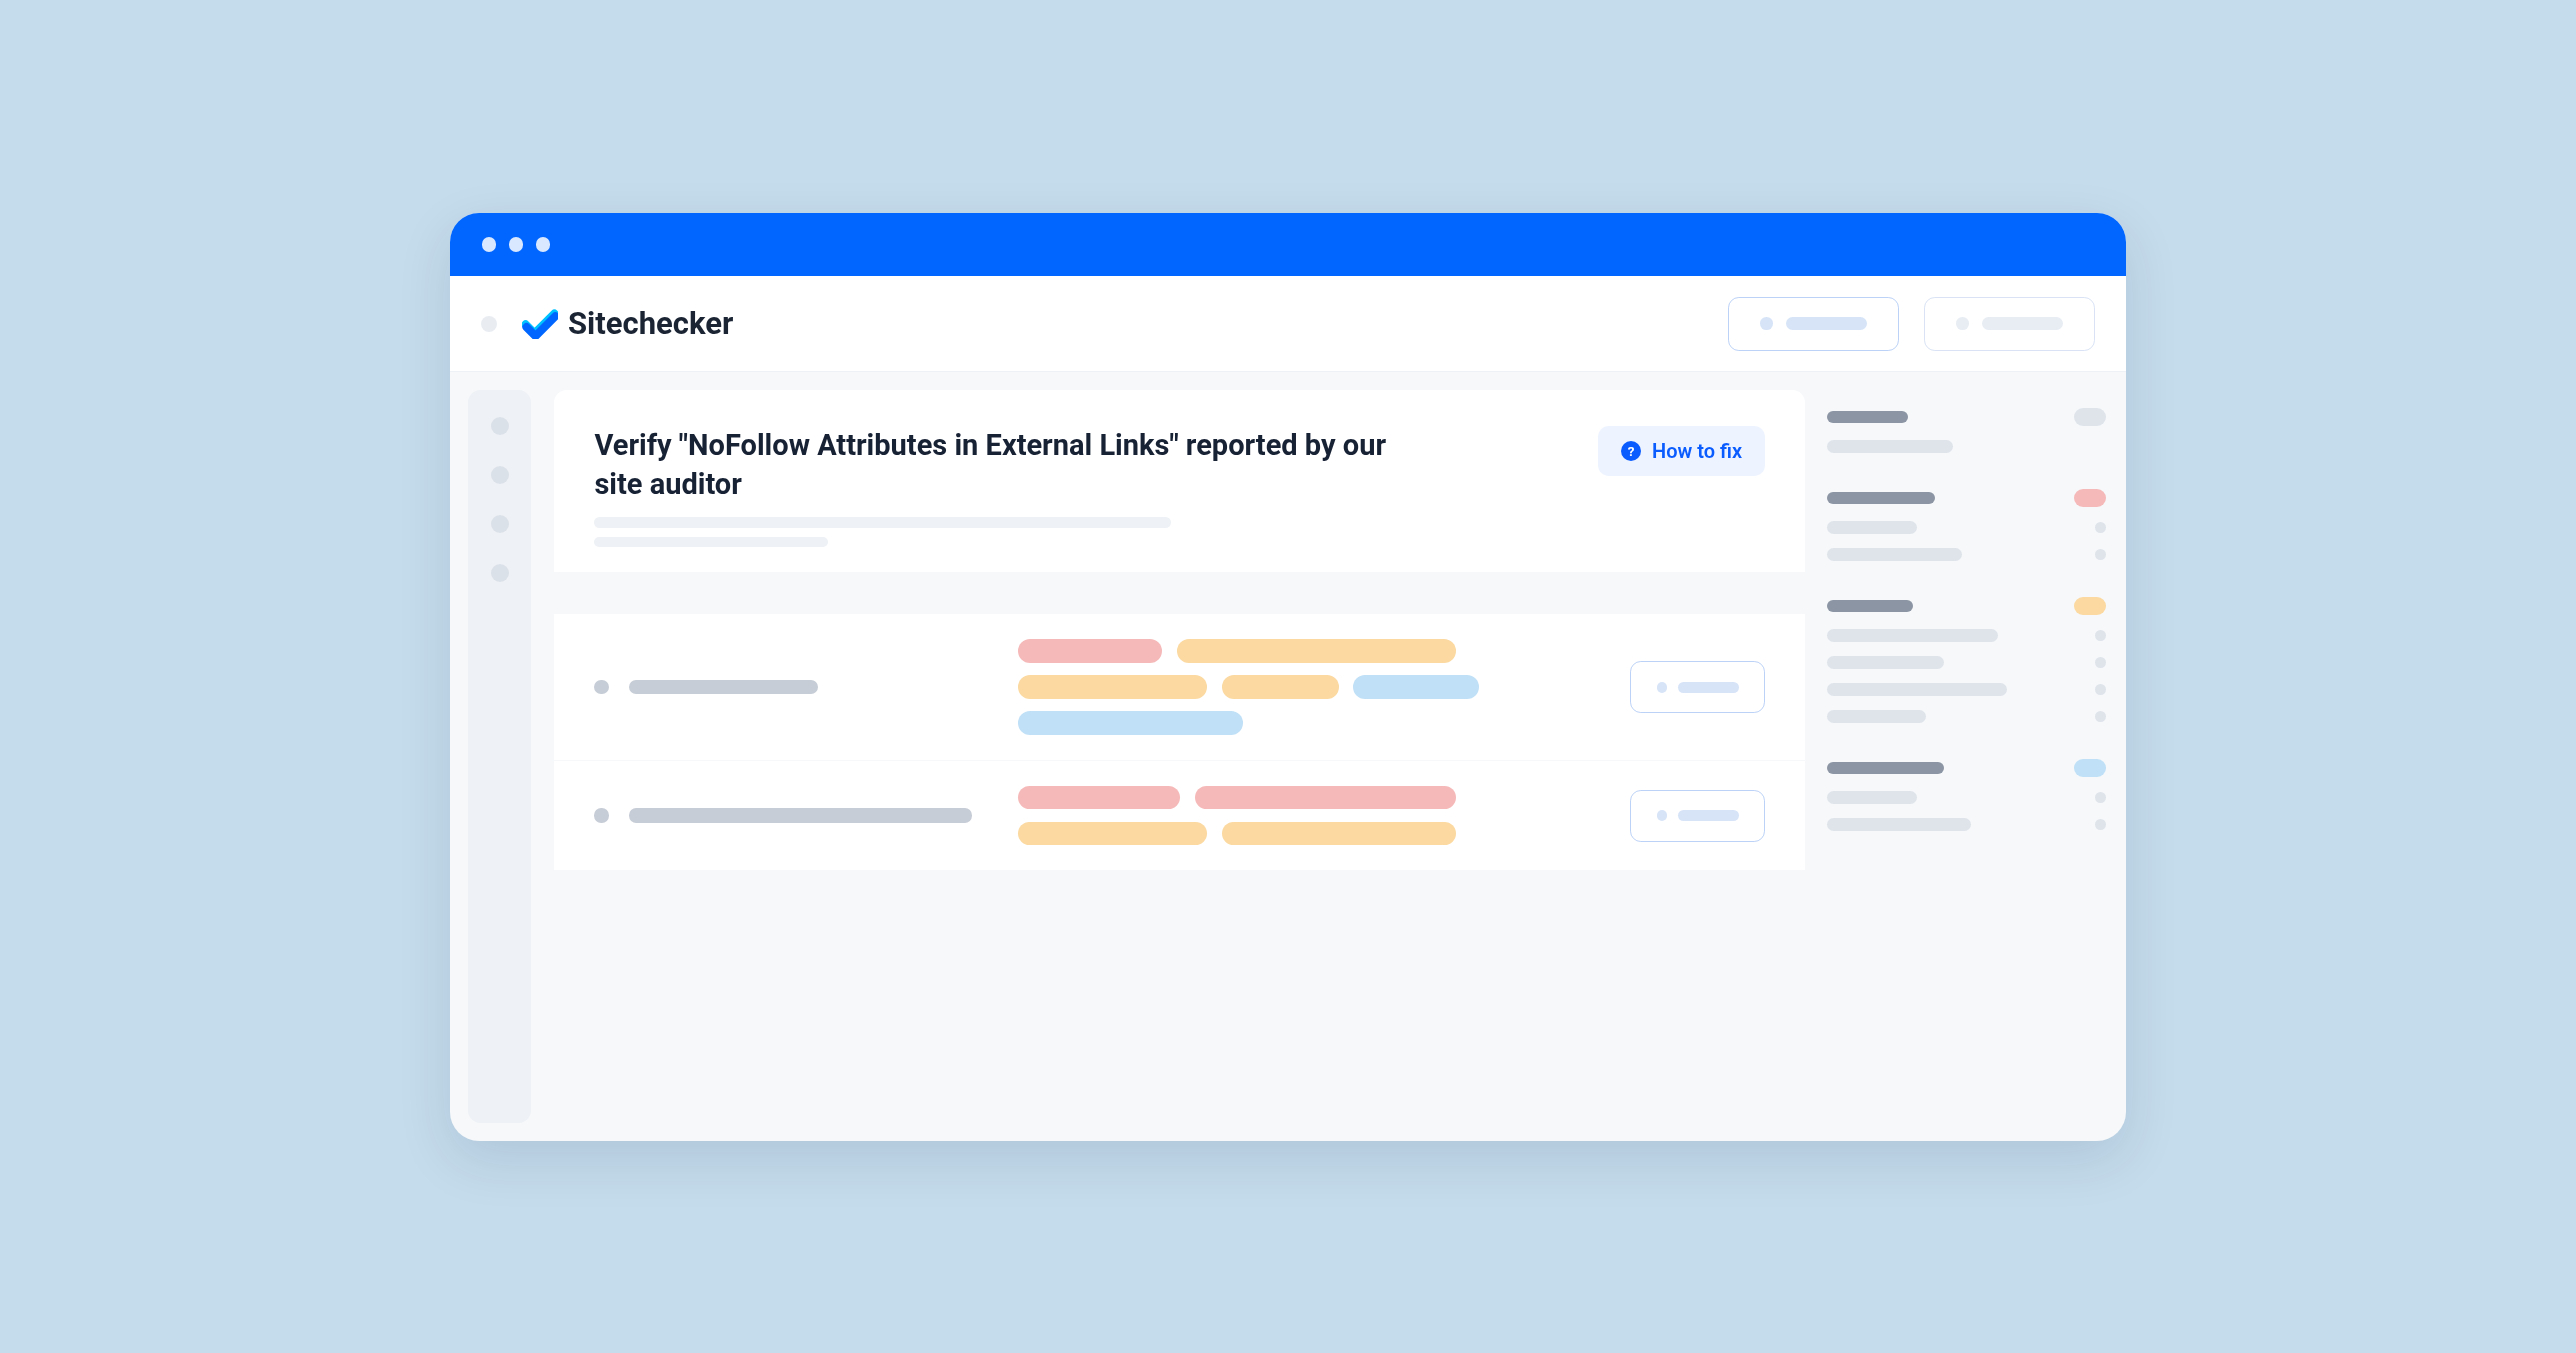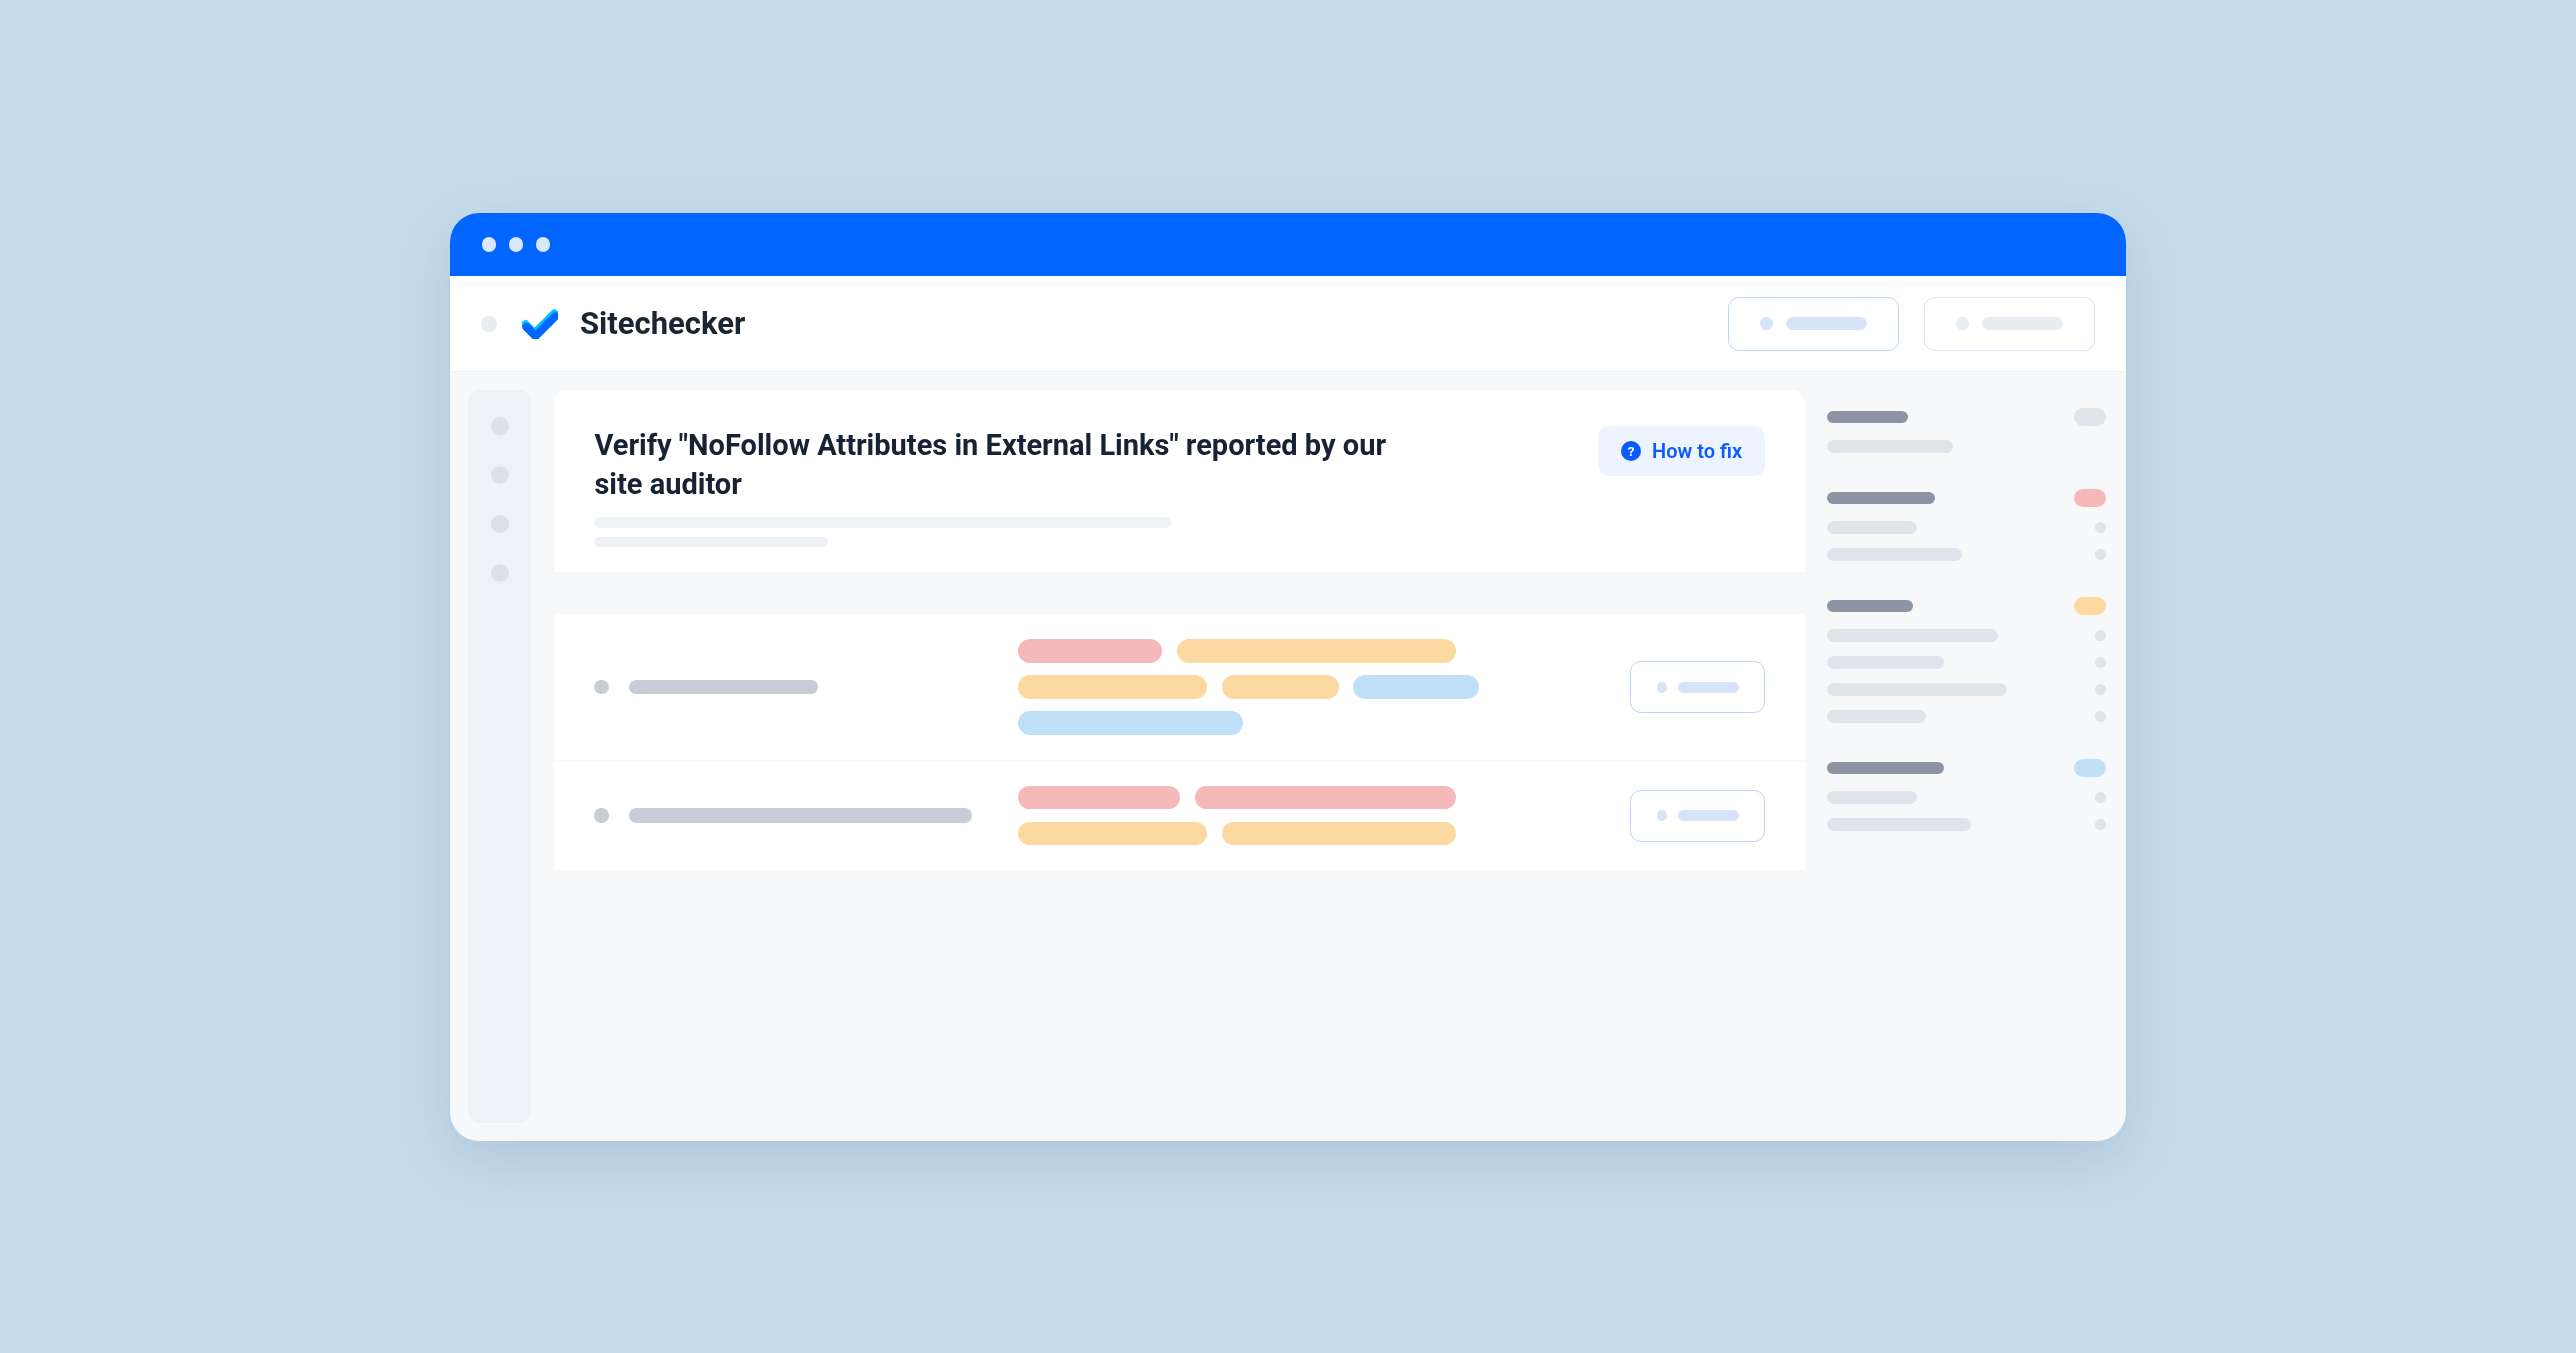--- a/index.html
+++ b/index.html
@@ -41,21 +41,21 @@
     align-items: center;
     padding: 0 31px;
     gap: 25px;
     border-bottom: 0.9px solid #eef1f5;
   }
   .hamburger-dot {
     width: 16px; height: 16px; border-radius: 50%;
     background: #e9edf2;
   }
   .logo {
-    display: flex; align-items: center; gap: 22px;
+    display: flex; align-items: center; gap: 10px;
   }
   .logo-check {
     width: 36px; height: 31px; position: relative;
   }
   .brand {
     font-size: 31px; font-weight: 700; color: #1a2433;
   }
   .topbar-spacer { flex: 1; }
   .top-btn {
     height: 54px; width: 171px;

